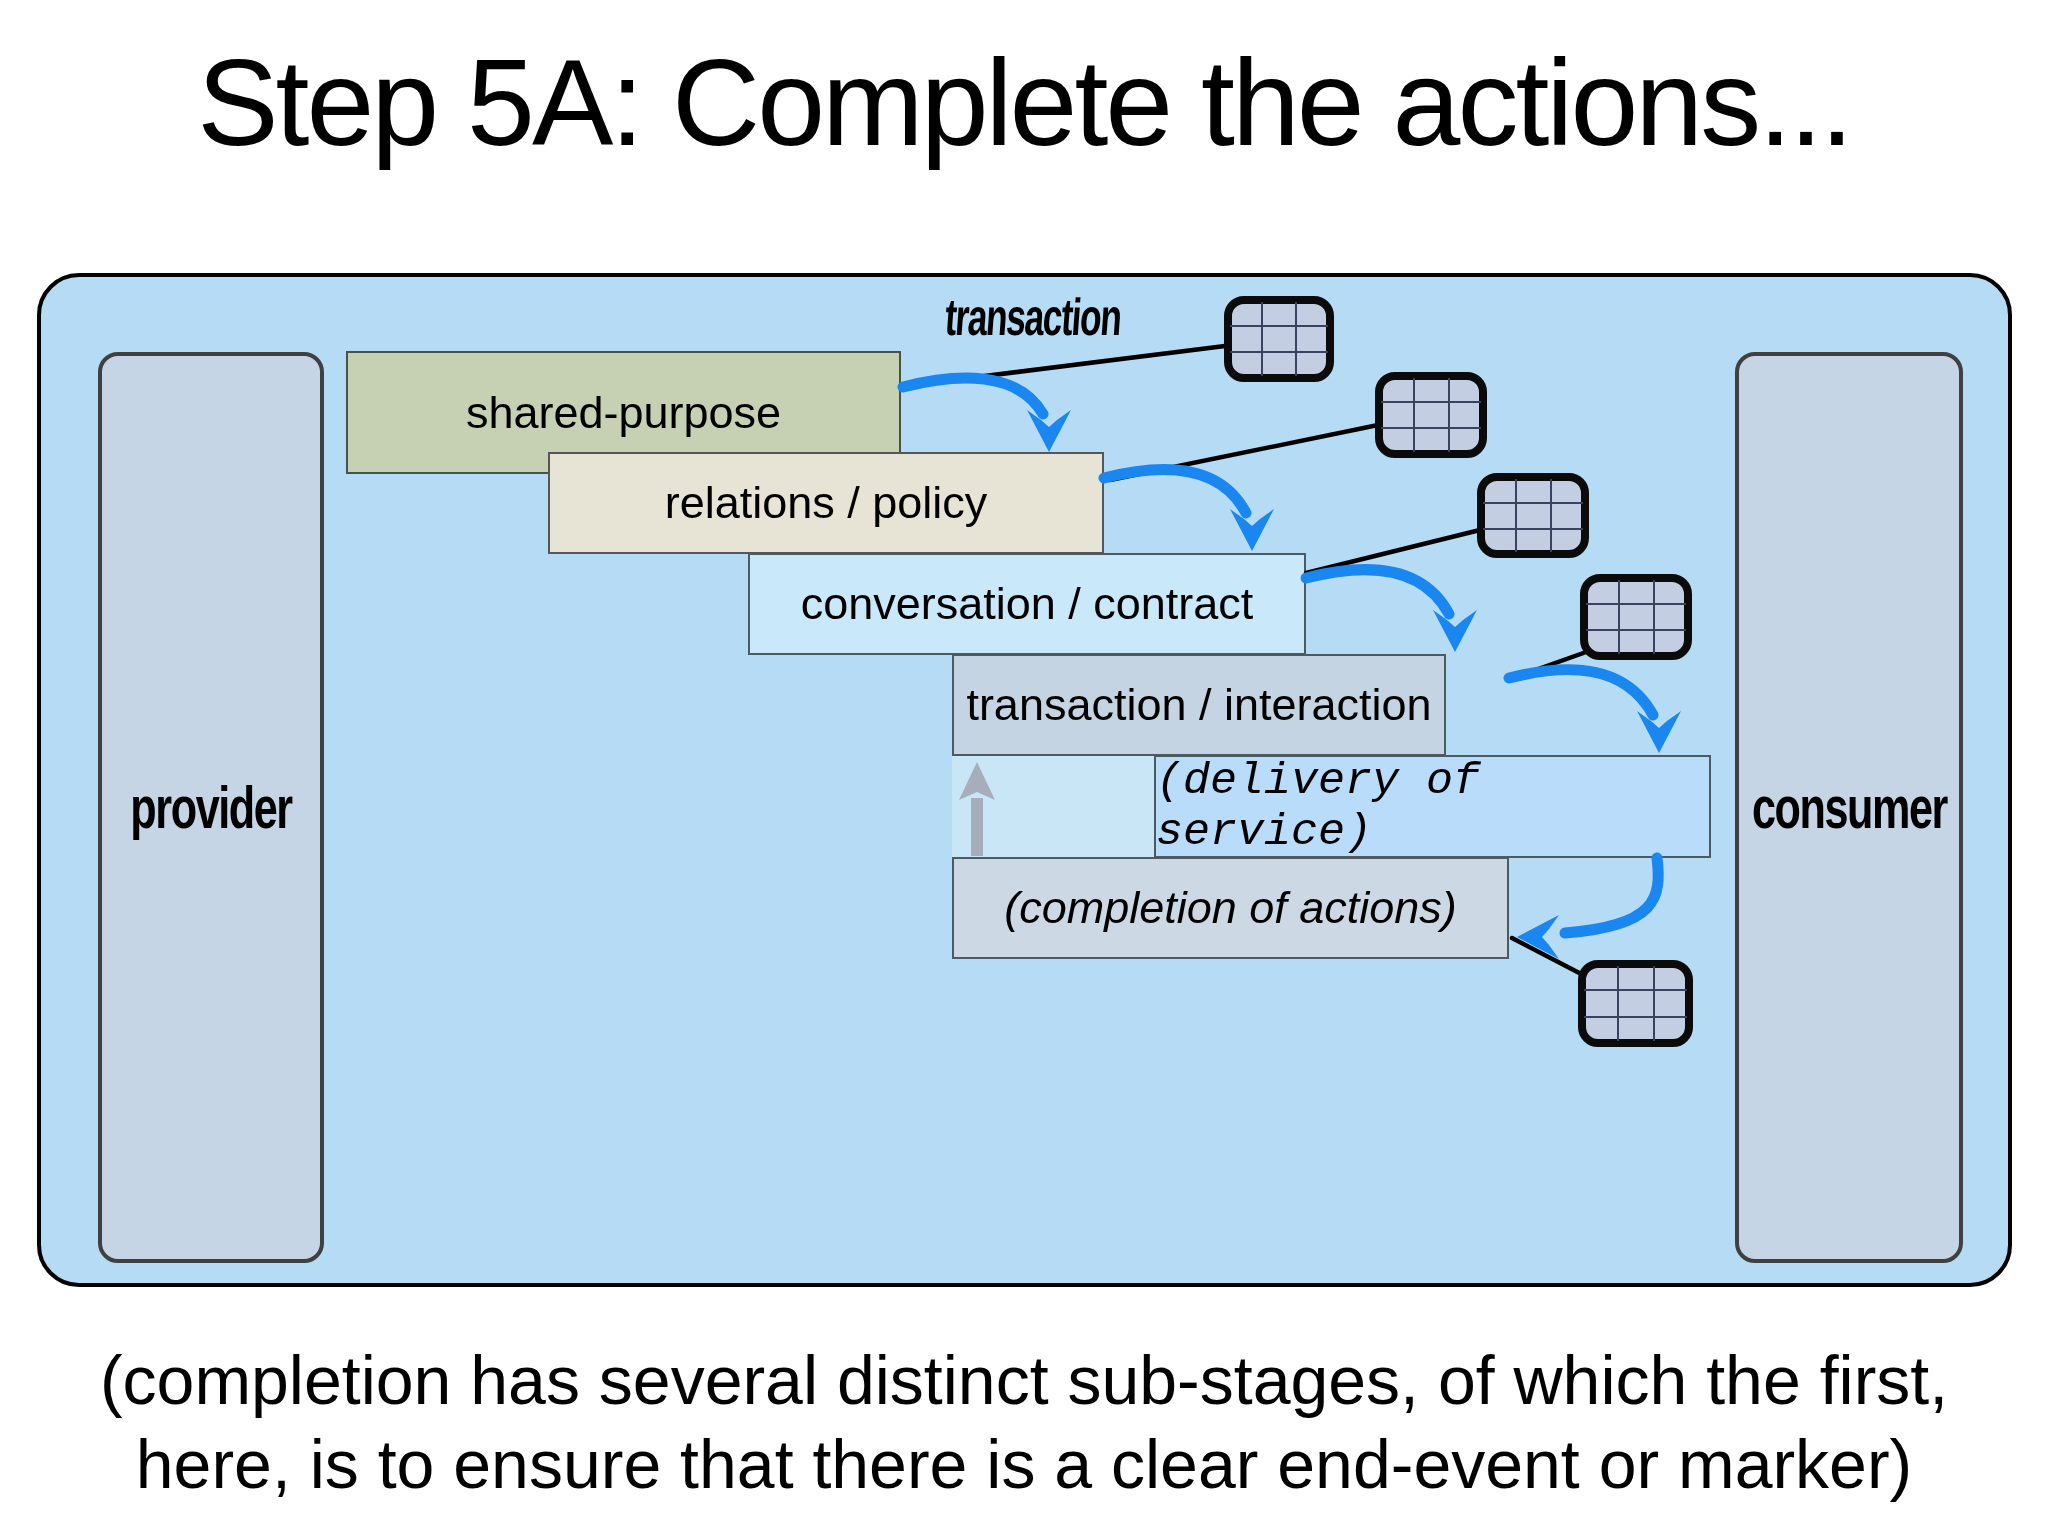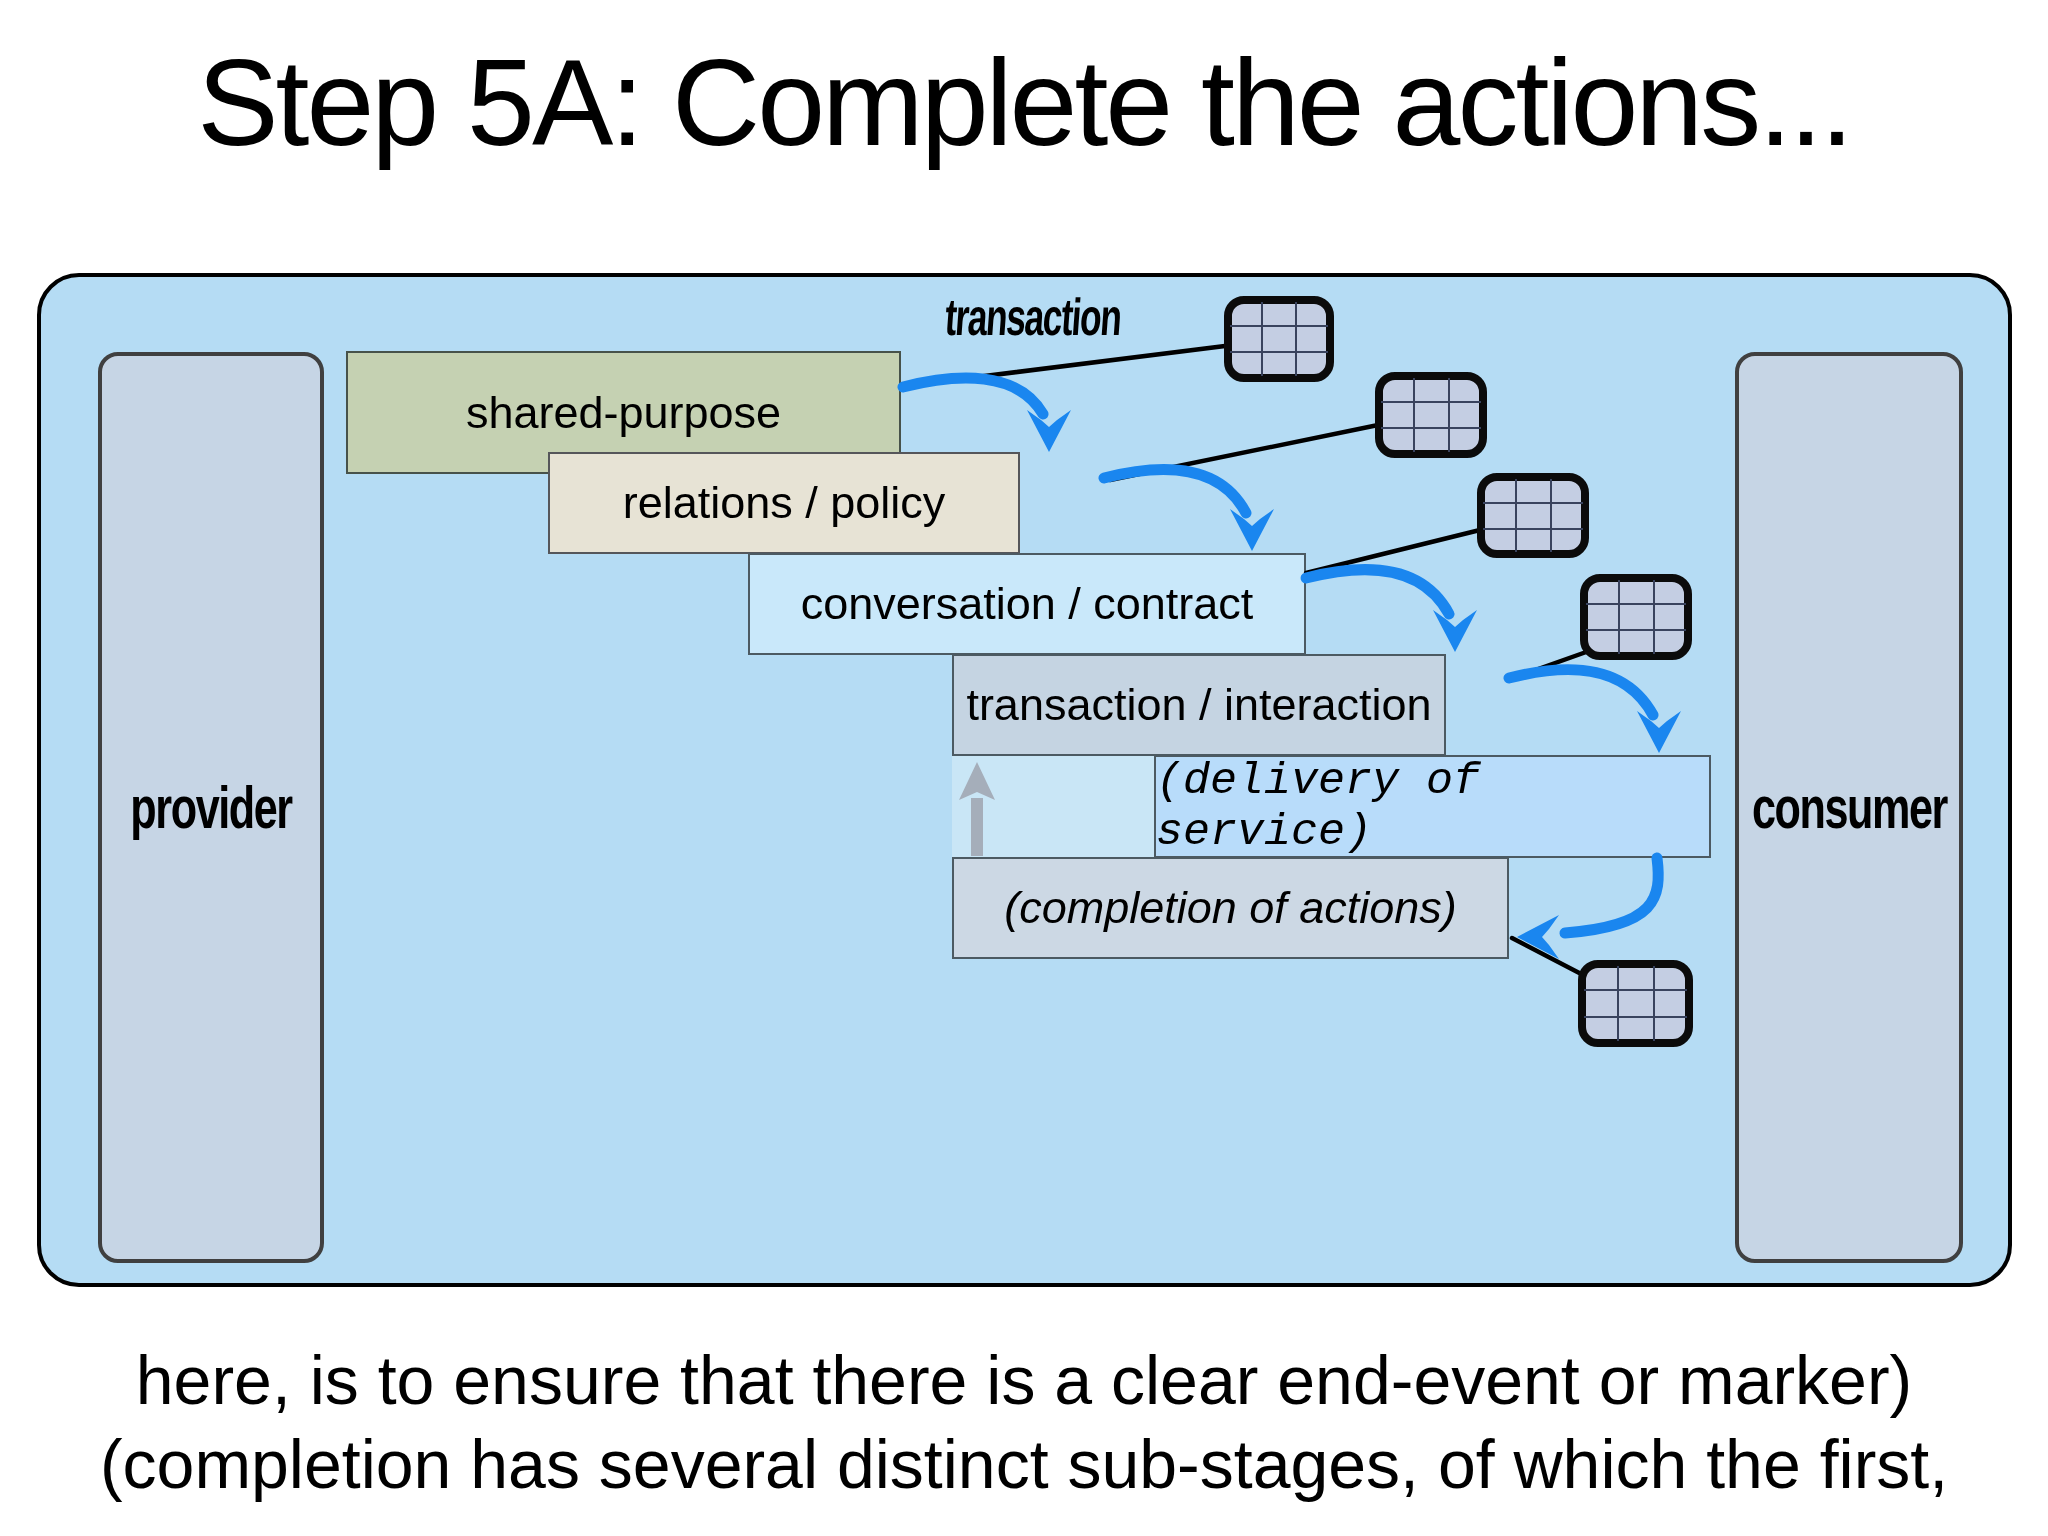--- a/index.html
+++ b/index.html
@@ -14,21 +14,21 @@
          display:flex;align-items:center;justify-content:center;}
   .actor.provider{left:98px;}
   .actor.consumer{left:1735px;width:228px;}
   .heavy{font-weight:bold;letter-spacing:-2px;white-space:nowrap;}
   .actor-label{font-size:60px;transform:scaleX(0.72);transform-origin:center;}
   .transaction-label{position:absolute;left:883px;top:288px;width:300px;text-align:center;
          font-size:52px;line-height:58px;transform:scaleX(0.68) skewX(-6deg);transform-origin:center;}
   .stage{position:absolute;box-sizing:border-box;border:2px solid #4c5a62;
          display:flex;align-items:center;justify-content:center;font-size:45px;}
   .stage.s1{left:346px;top:351px;width:555px;height:123px;background:#c5d1b2;border-color:#47524a;}
-  .stage.s2{left:548px;top:452px;width:472px;height:102px;background:#e7e3d5;border-color:#55565a;}
+  .stage.s2{left:548px;top:452px;width:556px;height:102px;background:#e7e3d5;border-color:#55565a;}
   .stage.s3{left:748px;top:553px;width:558px;height:102px;background:#c9e8fa;}
   .stage.s4{left:952px;top:654px;width:494px;height:102px;background:#c5d4e2;}
   .stage.s5{left:1154px;top:755px;width:557px;height:103px;background:#b8dcfa;font-family:Liberation Mono, monospace;}
   .stage.s6{left:952px;top:857px;width:557px;height:102px;background:#ccd8e4;}
   .stage.italic{font-style:italic;}
   .gap{position:absolute;left:952px;top:756px;width:204px;height:102px;background:#c9e6f6;}
   .overlay{position:absolute;left:0;top:0;width:2048px;height:1536px;pointer-events:none;}
   .caption{position:absolute;left:0;top:1338px;width:2048px;text-align:center;
            font-size:68px;line-height:84px;color:#000;}
   .connector{stroke:#000;stroke-width:4.5;stroke-linecap:round;}
@@ -143,17 +143,17 @@
       <polygon class="flow-head" transform="translate(1517,937) rotate(90)" points="0,0 -22,-42 -8,-32 0,-25 8,-32 22,-42"></polygon>
     </g>
 
     <g>
       <line class="up-arrow-shaft" x1="977" y1="856" x2="977" y2="798"></line>
       <polygon class="up-arrow-head" transform="translate(977,762)" points="0,0 -18,38 0,30 18,38"></polygon>
     </g>
   </svg>
 
   <div class="caption">
+    <div>(completion has several distinct sub-stages, of which the first,</div>
     <div>here, is to ensure that there is a clear end-event or marker)</div>
-    <div>(completion has several distinct sub-stages, of which the first,</div>
   </div>
 
 </div>
 
 </body></html>

